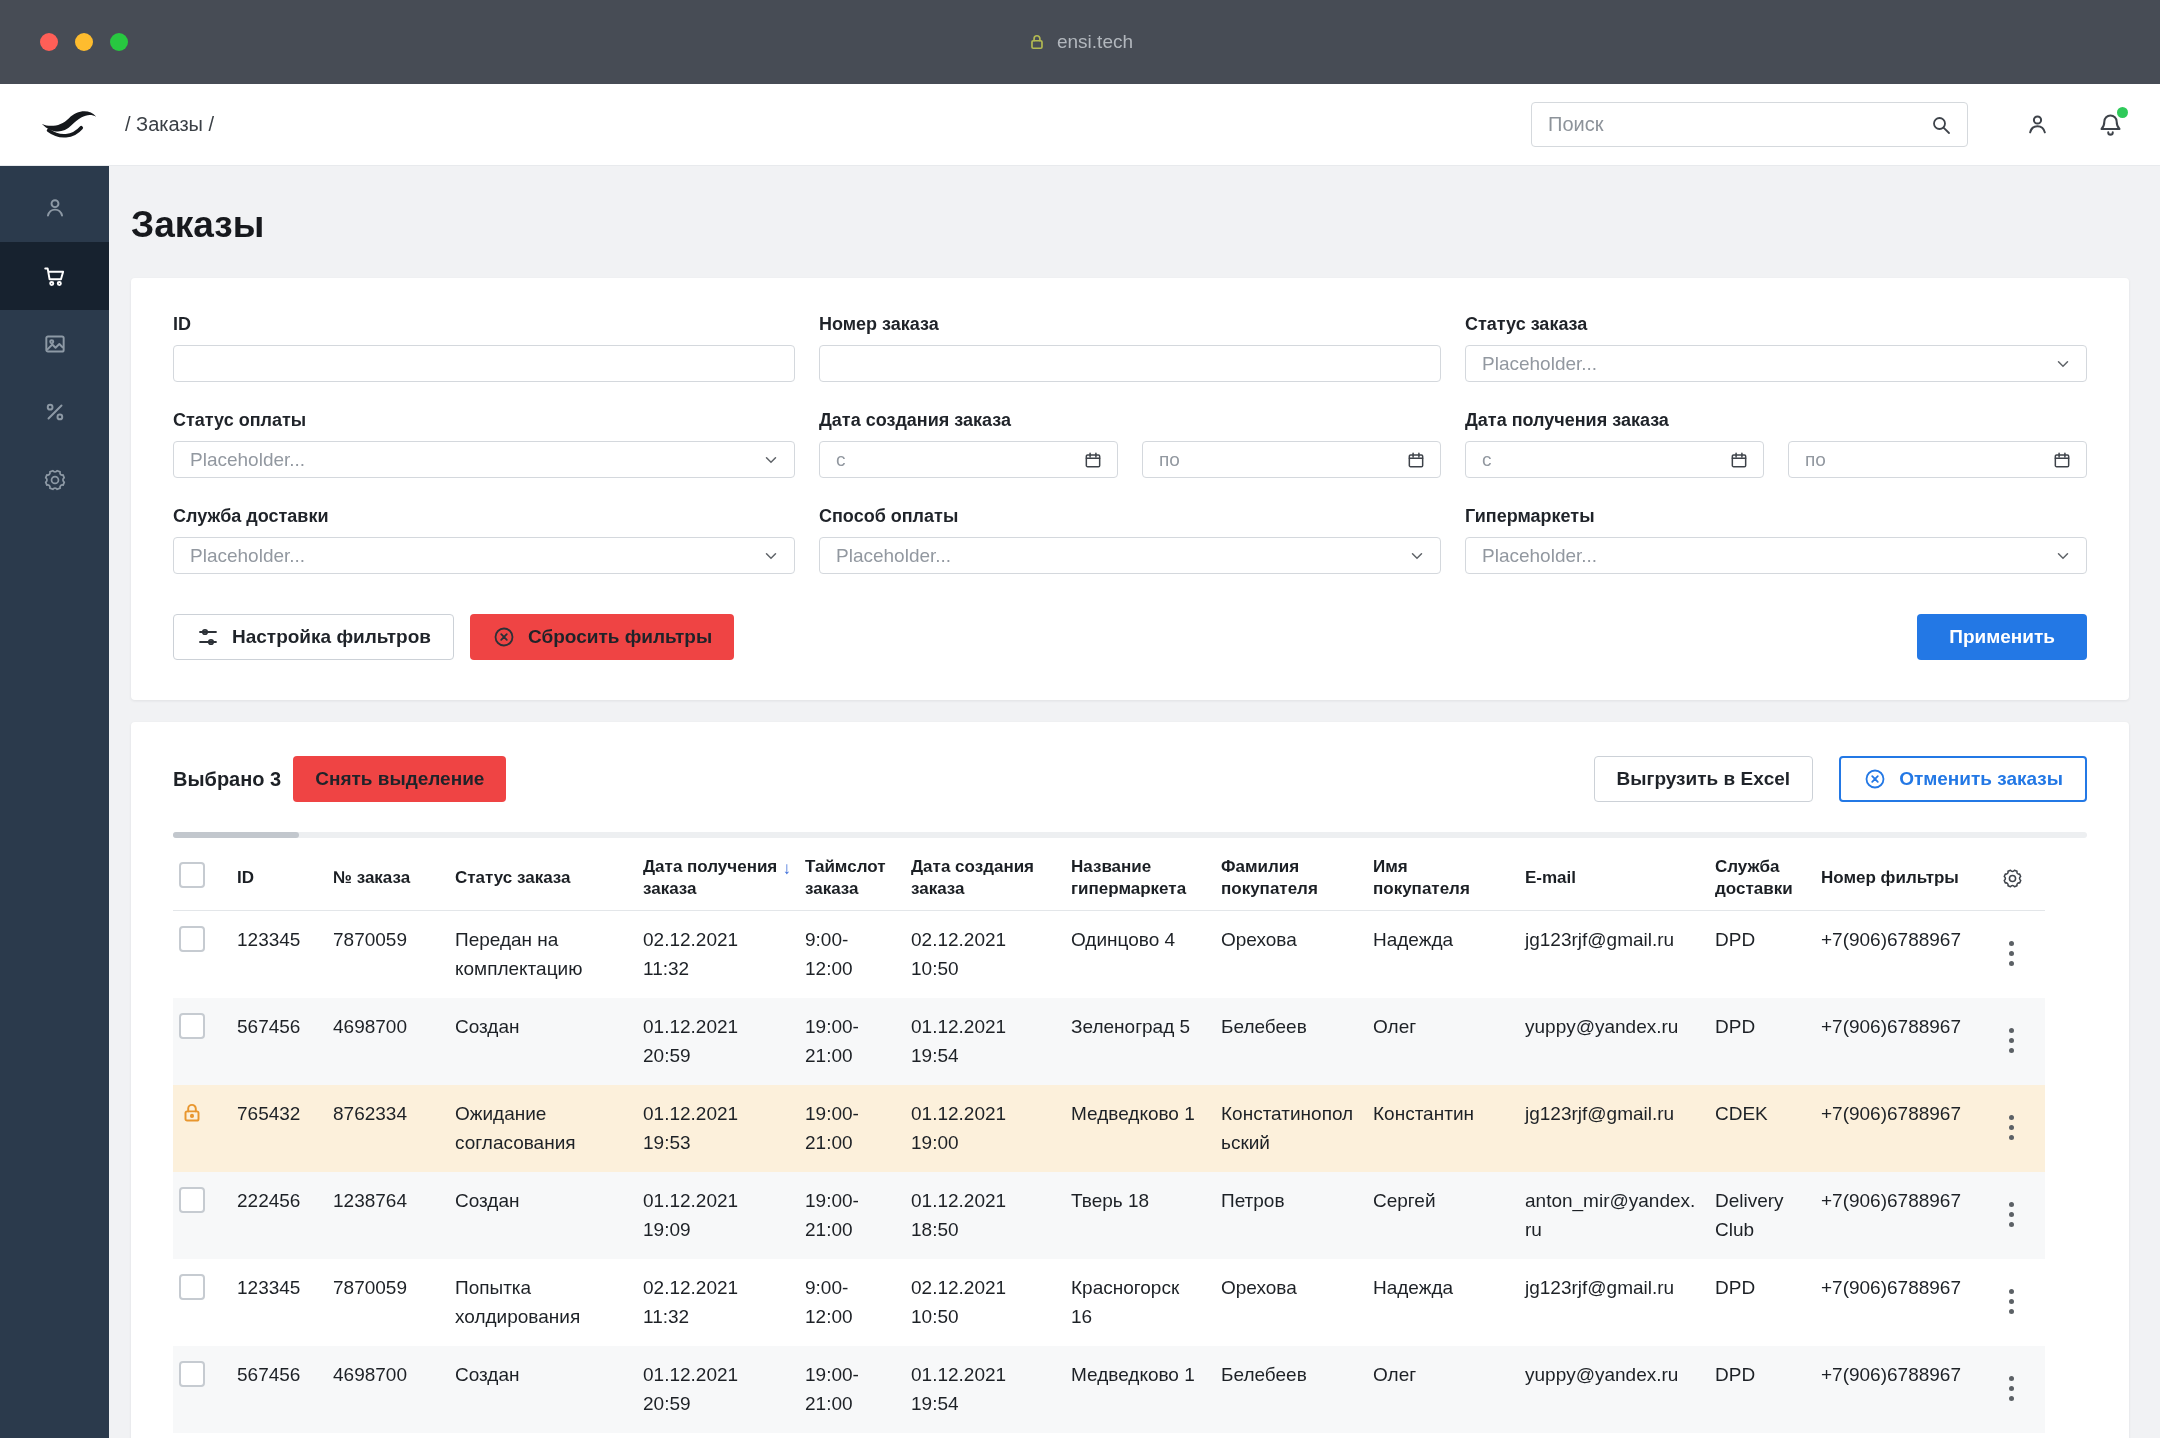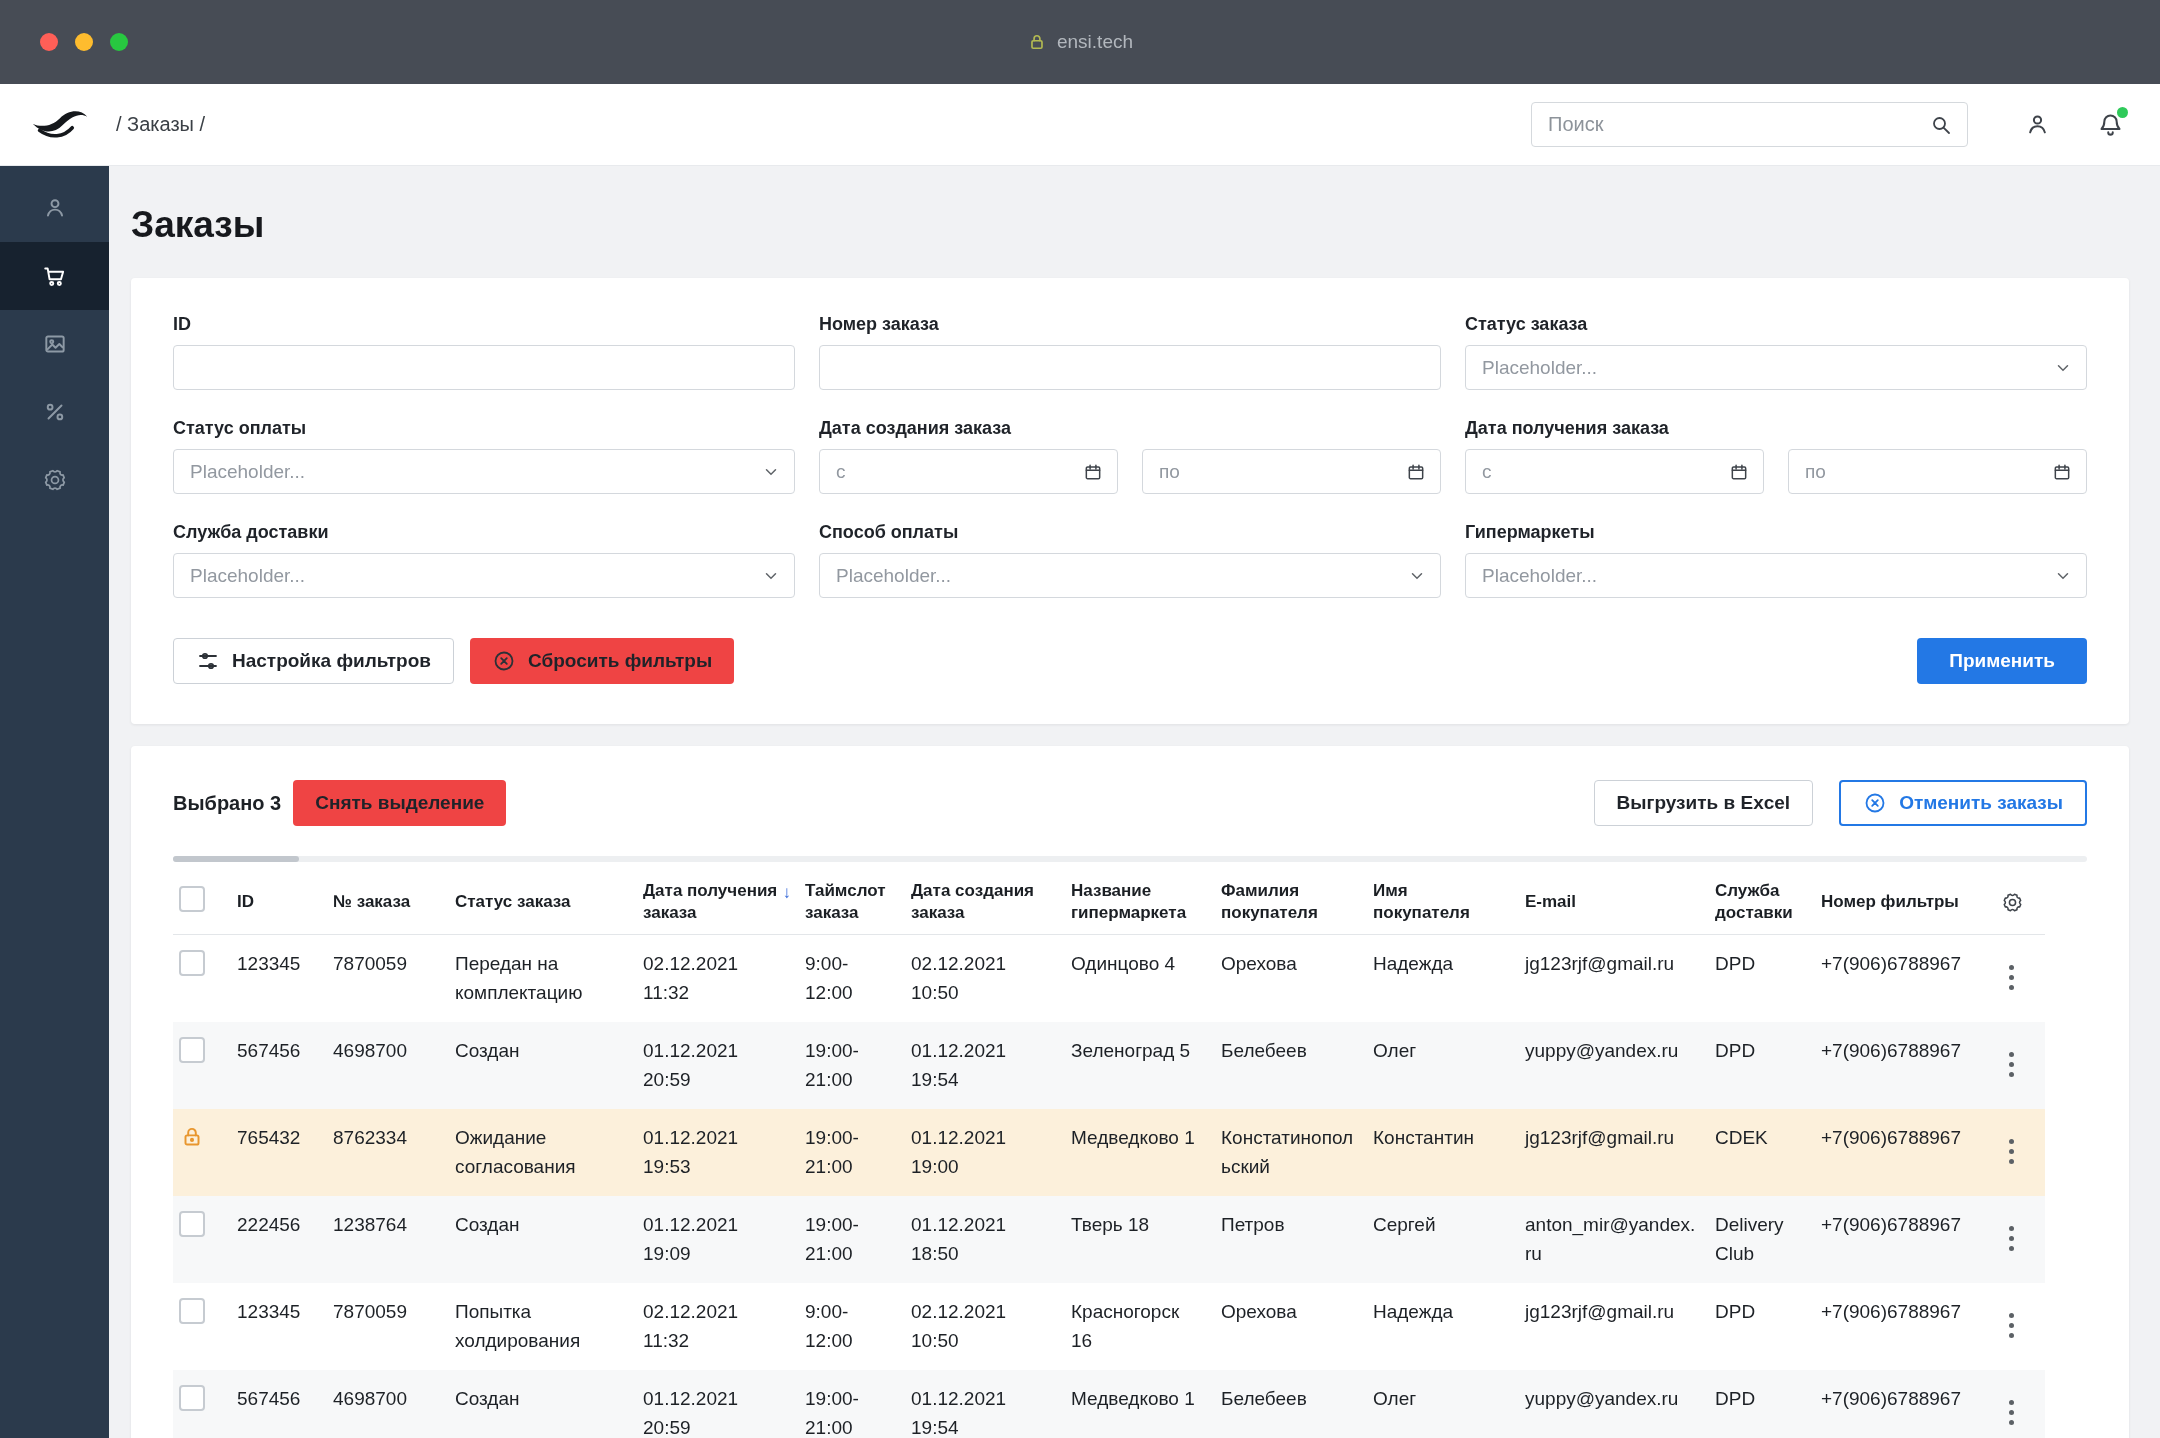--- a/index.html
+++ b/index.html
@@ -20,21 +20,21 @@
   .light.yellow { background:#febc2e; }
   .light.green { background:#28c840; }
   .url-pill {
     position:absolute; left:50%; top:50%; transform:translate(-50%,-50%);
     display:flex; align-items:center; gap:10px; color:#b2b7bd; font-size:19px;
   }
 
   
   .app-header {
     height:82px; background:#fff; display:flex; align-items:center;
-    padding:0 30px 0 30px; border-bottom:1px solid #e8eaed; position:relative; z-index:2;
+    padding:0 30px 0 39px; border-bottom:1px solid #e8eaed; position:relative; z-index:2;
   }
   .logo { margin-right:26px; }
   .breadcrumb { font-size:20px; color:#3b4046; }
   .header-spacer { flex:1; }
   .search-box {
     width:437px; height:45px; border:1px solid #d5d9dd; border-radius:4px; background:#fff;
     display:flex; align-items:center; padding:0 14px 0 16px; margin-right:50px;
   }
   .search-box input {
     border:none; outline:none; flex:1; font-size:20px; color:#3b4046;
@@ -55,21 +55,21 @@
   .nav-item.active { background:#17222f; color:#ffffff; }
   main { flex:1; padding:38px 31px 0 22px; overflow:hidden; }
   .page-title { font-size:37px; font-weight:700; color:#17191d; margin-bottom:32px; }
 
   
   .card { background:#fff; border-radius:4px; box-shadow:0 1px 3px rgba(27,31,35,.08); }
   .filter-card { padding:36px 42px 40px; }
   .filter-grid { display:grid; grid-template-columns:repeat(3,1fr); column-gap:24px; row-gap:28px; }
   .field-label { font-size:18px; font-weight:700; color:#1f2329; margin-bottom:10px; }
   .control {
-    height:45px; border:1px solid #d4d8dd; border-radius:4px; background:#fff;
+    height:37px; border:1px solid #d4d8dd; border-radius:4px; background:#fff;
     display:flex; align-items:center; padding:0 14px 0 16px; color:#9298a0; font-size:19px;
   }
   .control input { border:none; outline:none; width:100%; font-size:19px; font-family:inherit; color:#1f2329; }
   .control .ph { flex:1; color:#9298a0; }
   .control .ctl-icon { color:#5f6368; margin-left:auto; }
   .date-pair { display:flex; gap:24px; }
   .date-pair .control { flex:1; }
 
   .filter-actions { display:flex; align-items:center; gap:16px; margin-top:40px; }
   .btn {

